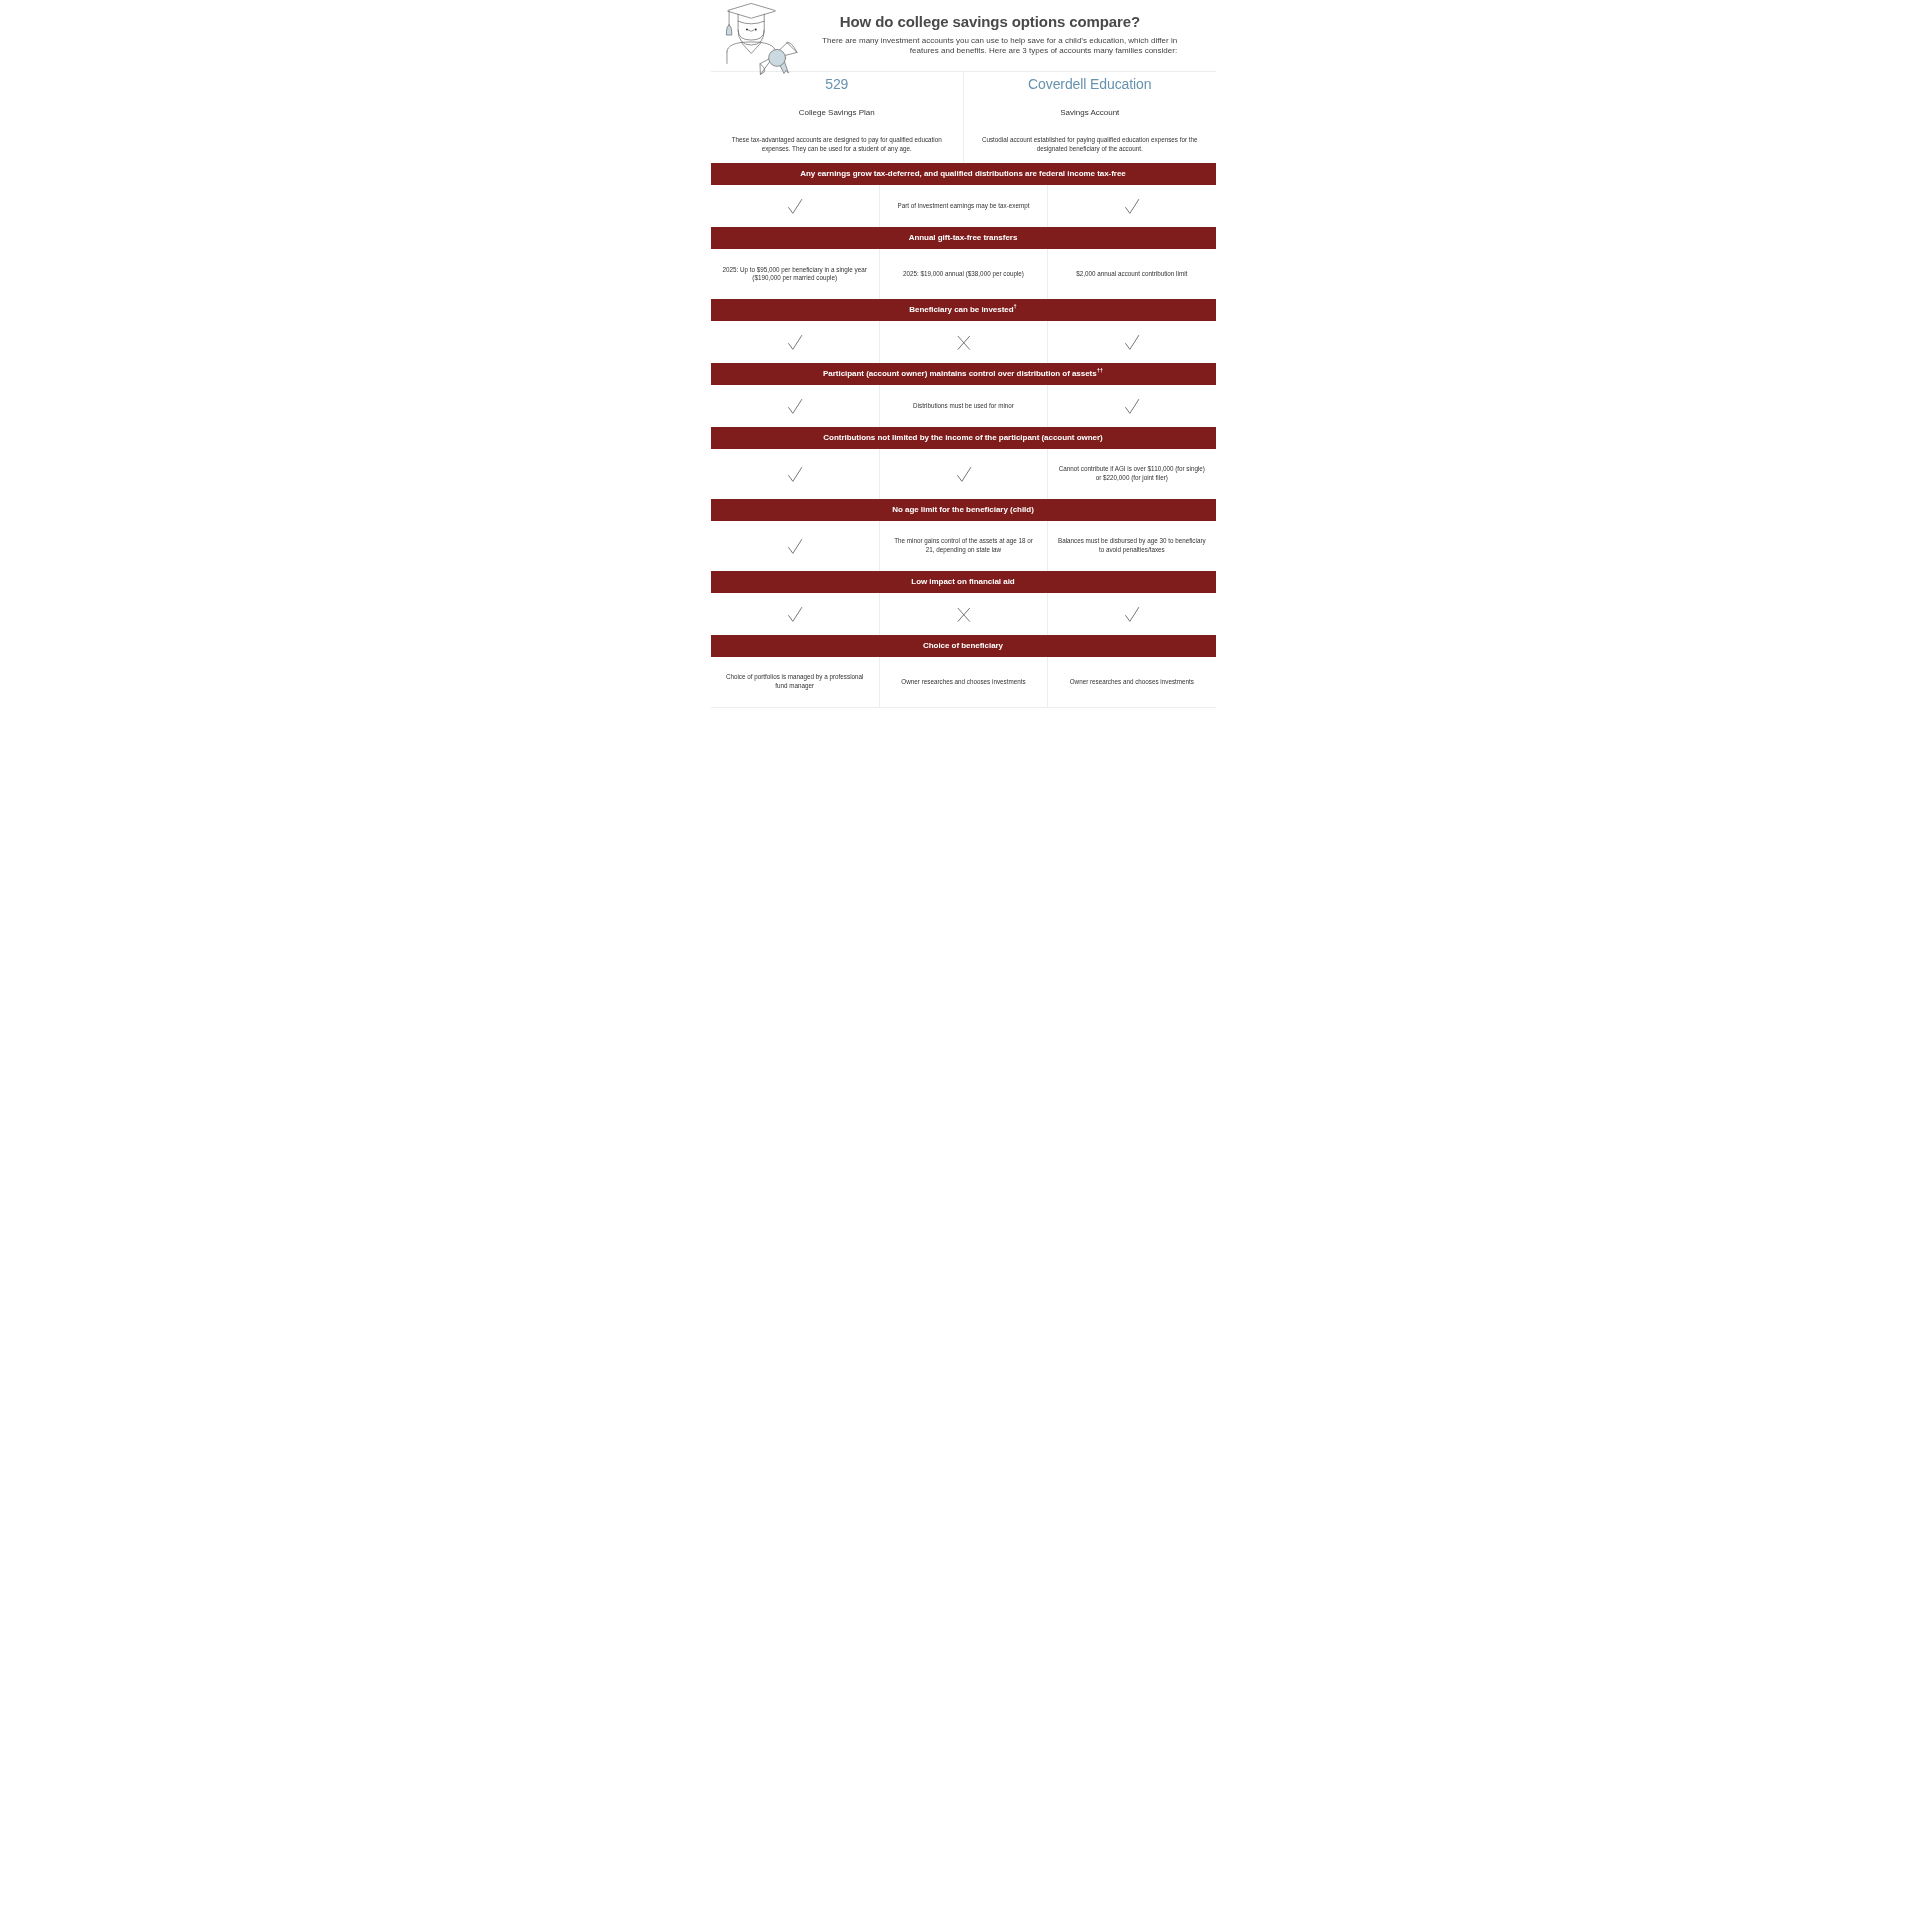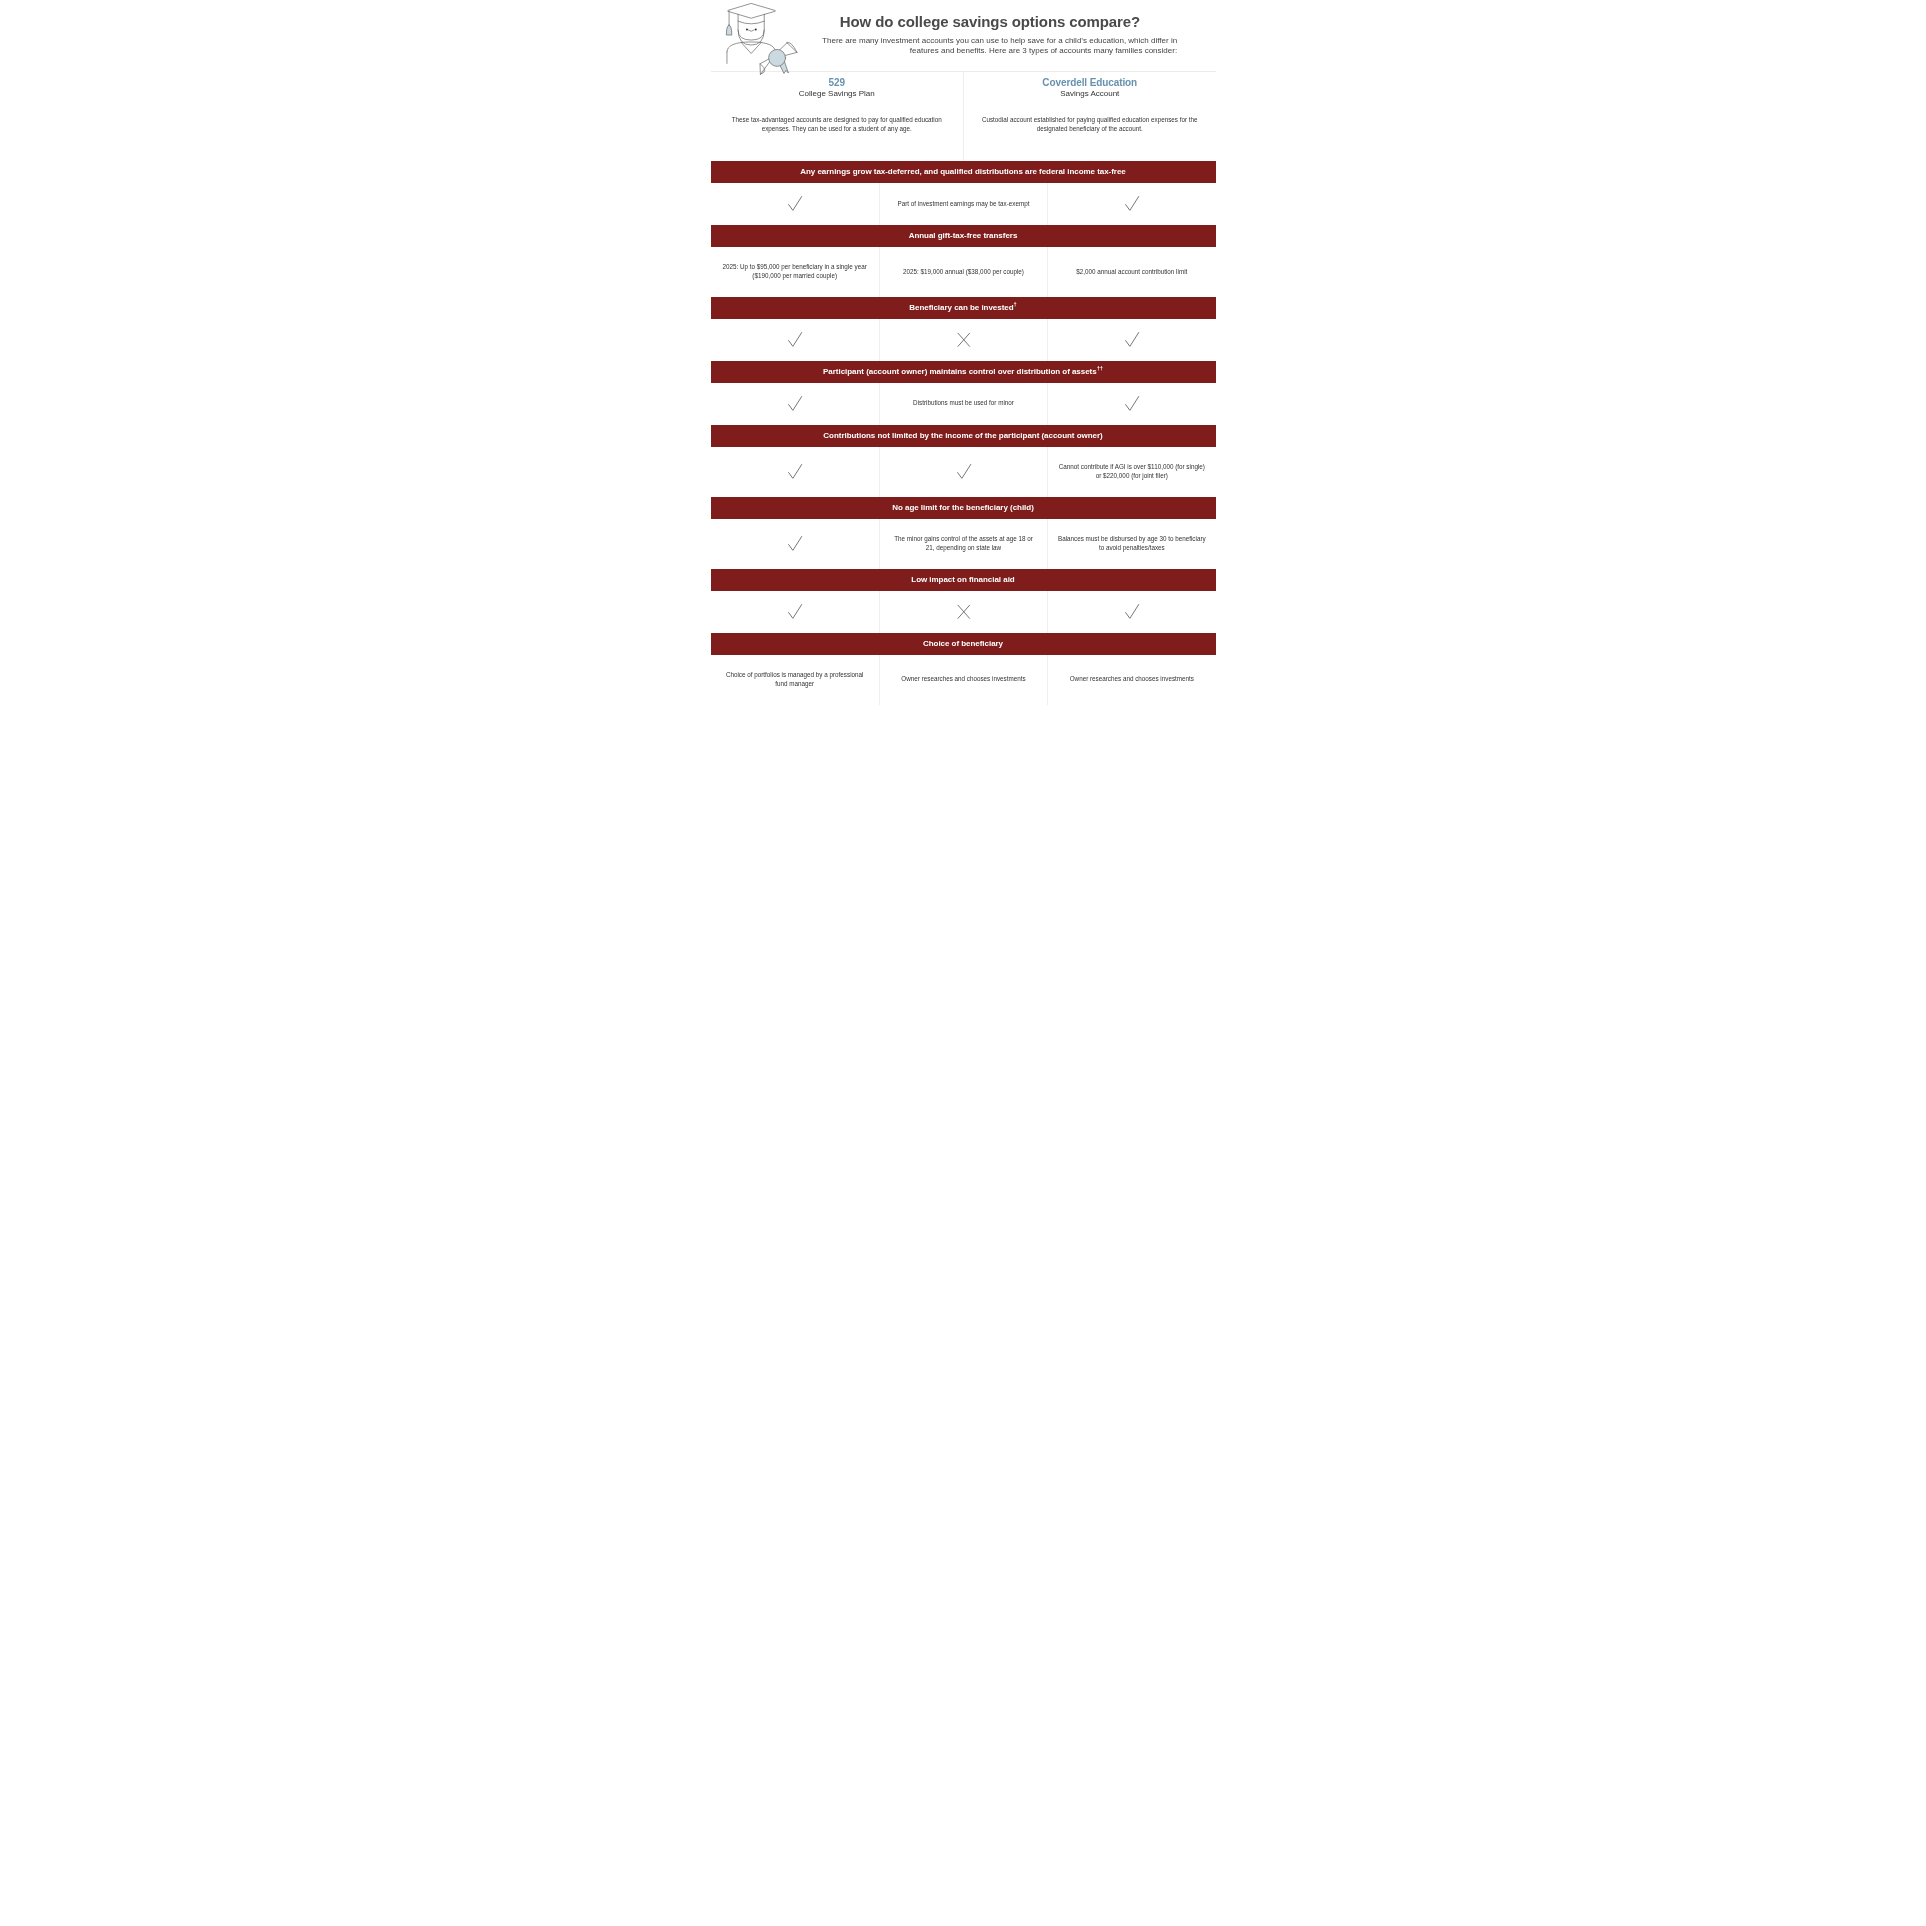--- a/index.html
+++ b/index.html
@@ -62,32 +62,32 @@
   .col-head {
     flex: 1 1 33.3333%;
     padding: 5.4px 8.5px 10px 8.5px;
     text-align: center;
     position: relative;
     min-height: 89px;
   }
   .col-head + .col-head { border-left: 0.4px solid #eeeeee; }
 
   .col-title {
-    font-size: 10px;
-    font-weight: bold;
+    font-size: 14px;
+    font-weight: normal;
     color: #6792AF;
     line-height: 1.12;
     letter-spacing: -0.1px;
   }
   .col-sub {
     font-size: 8px;
     font-weight: 400;
     color: #333333;
     line-height: 1.32;
-    margin-top: 0;
+    margin-top: 15px;
   }
   .col-desc {
     font-size: 6.3px;
     font-weight: 400;
     color: #333333;
     line-height: 1.42;
     margin-top: 17px;
   }
 
   

